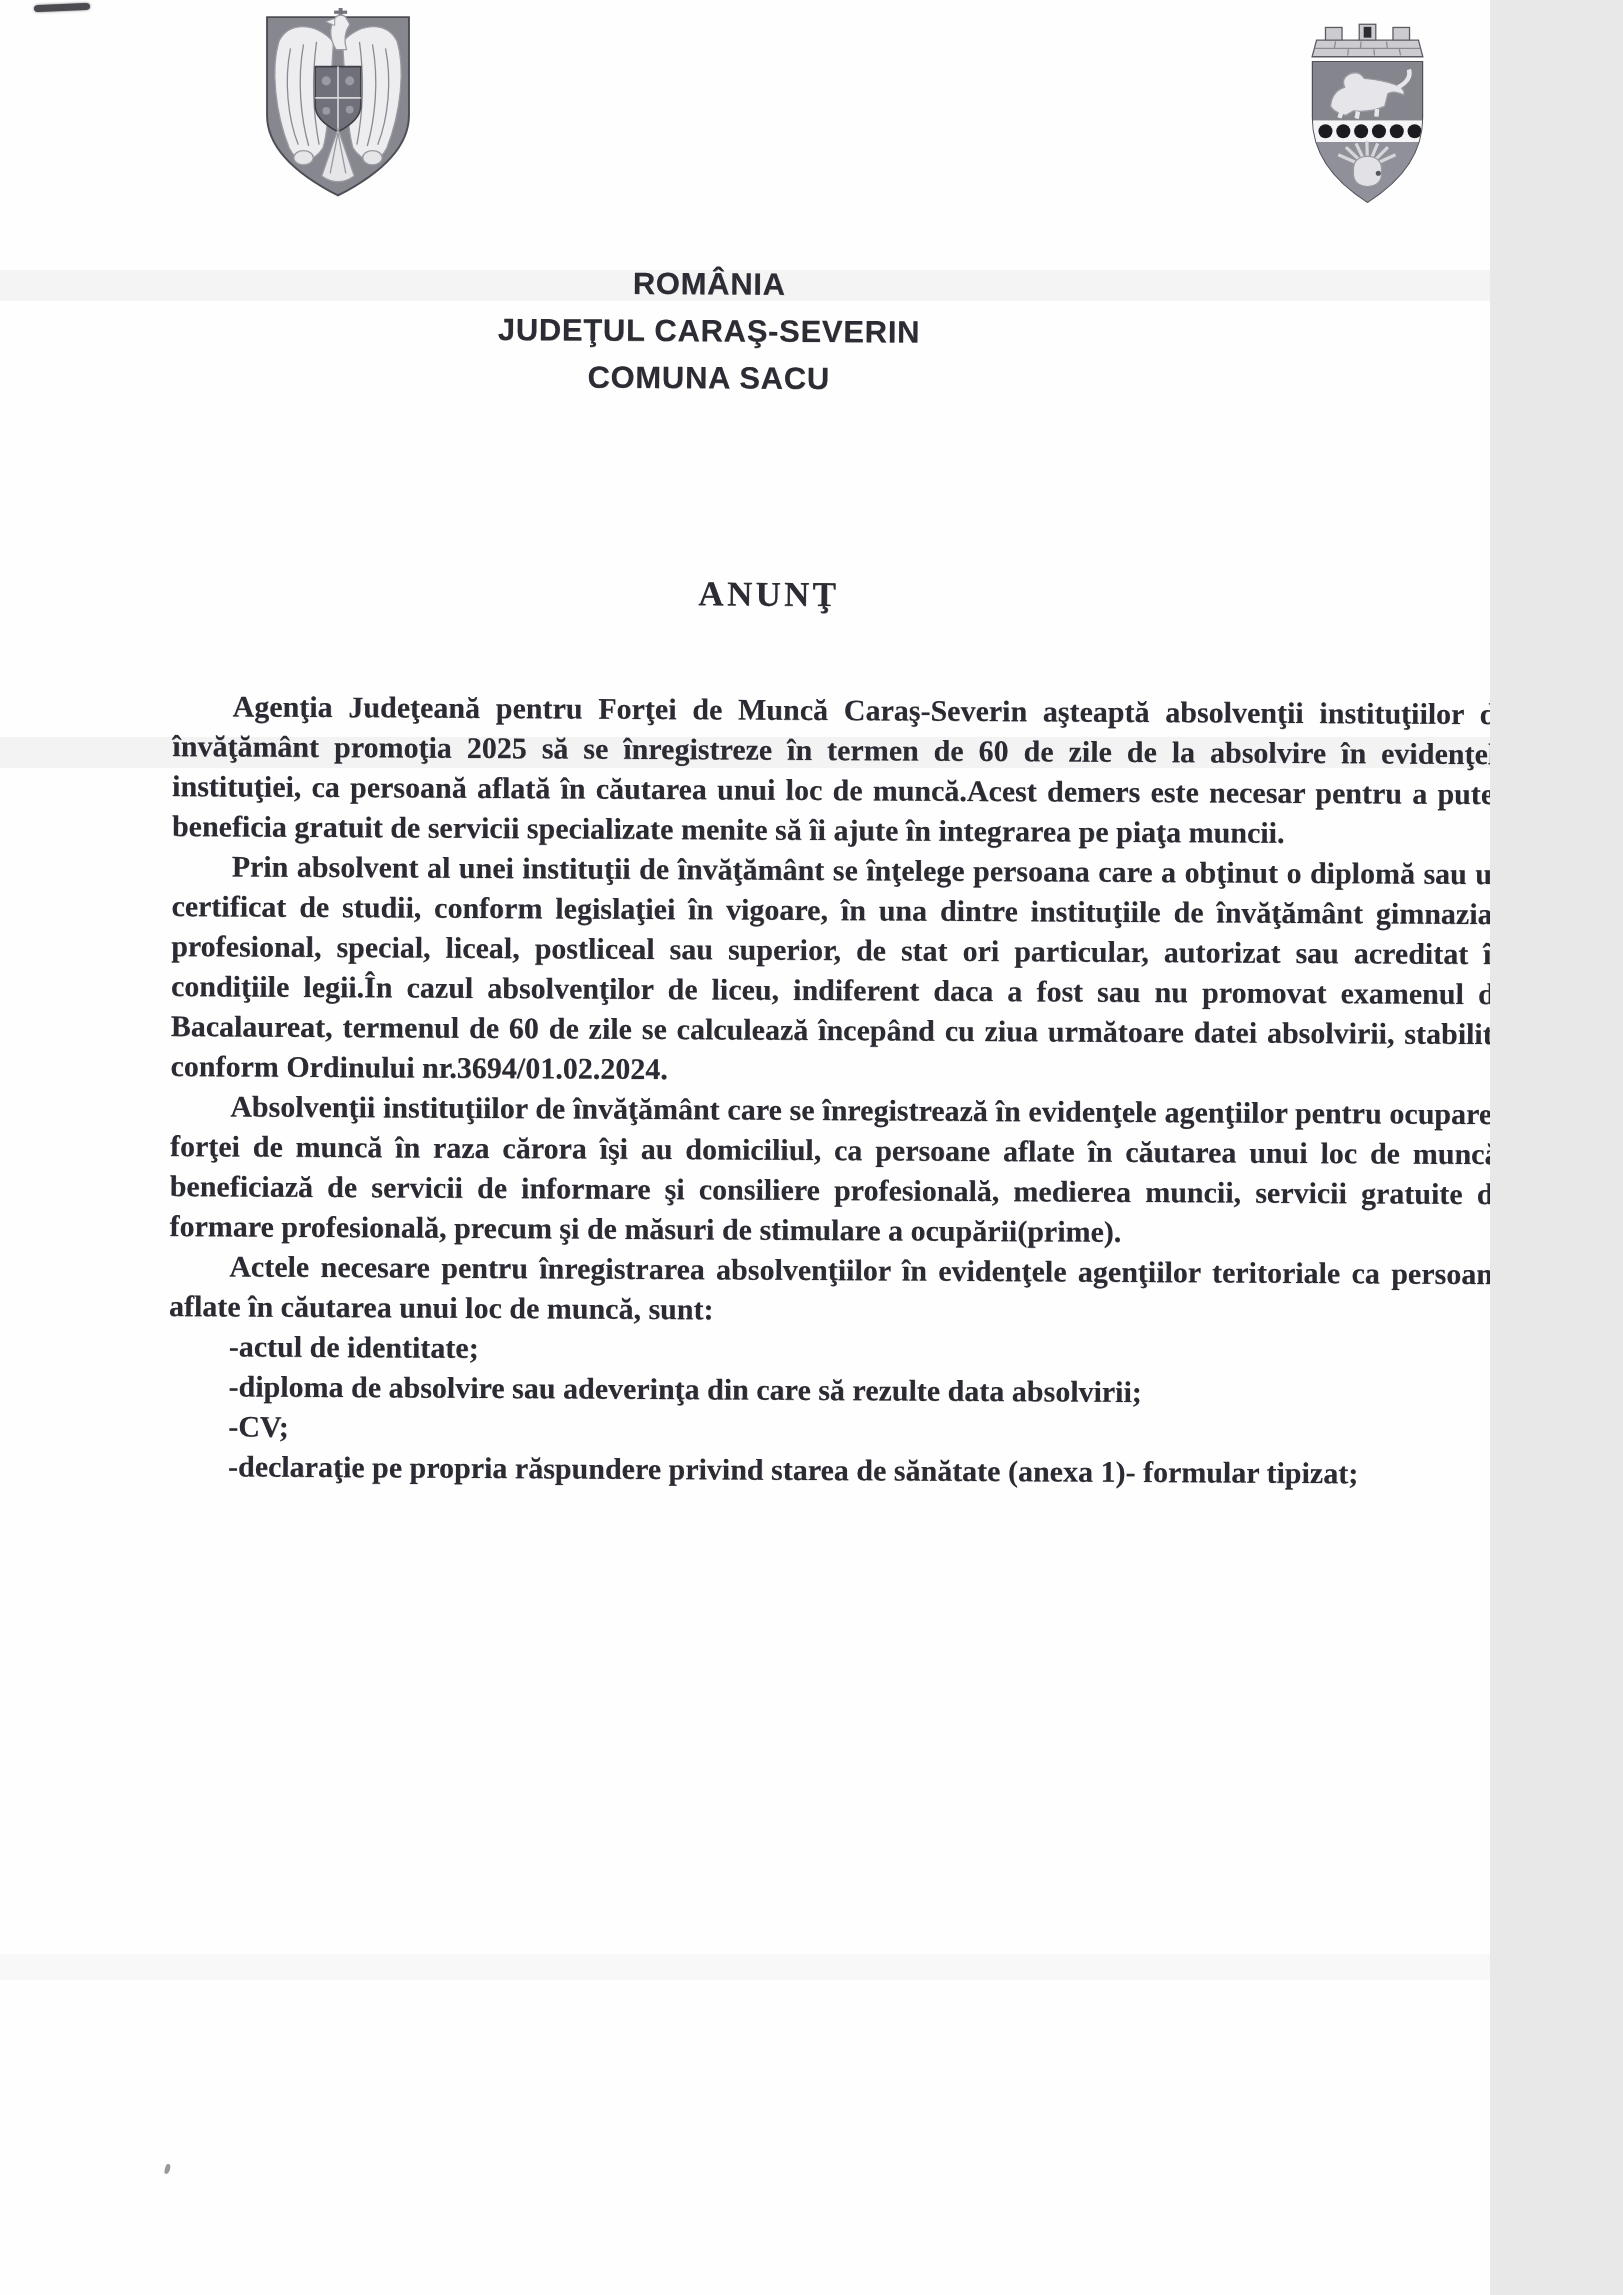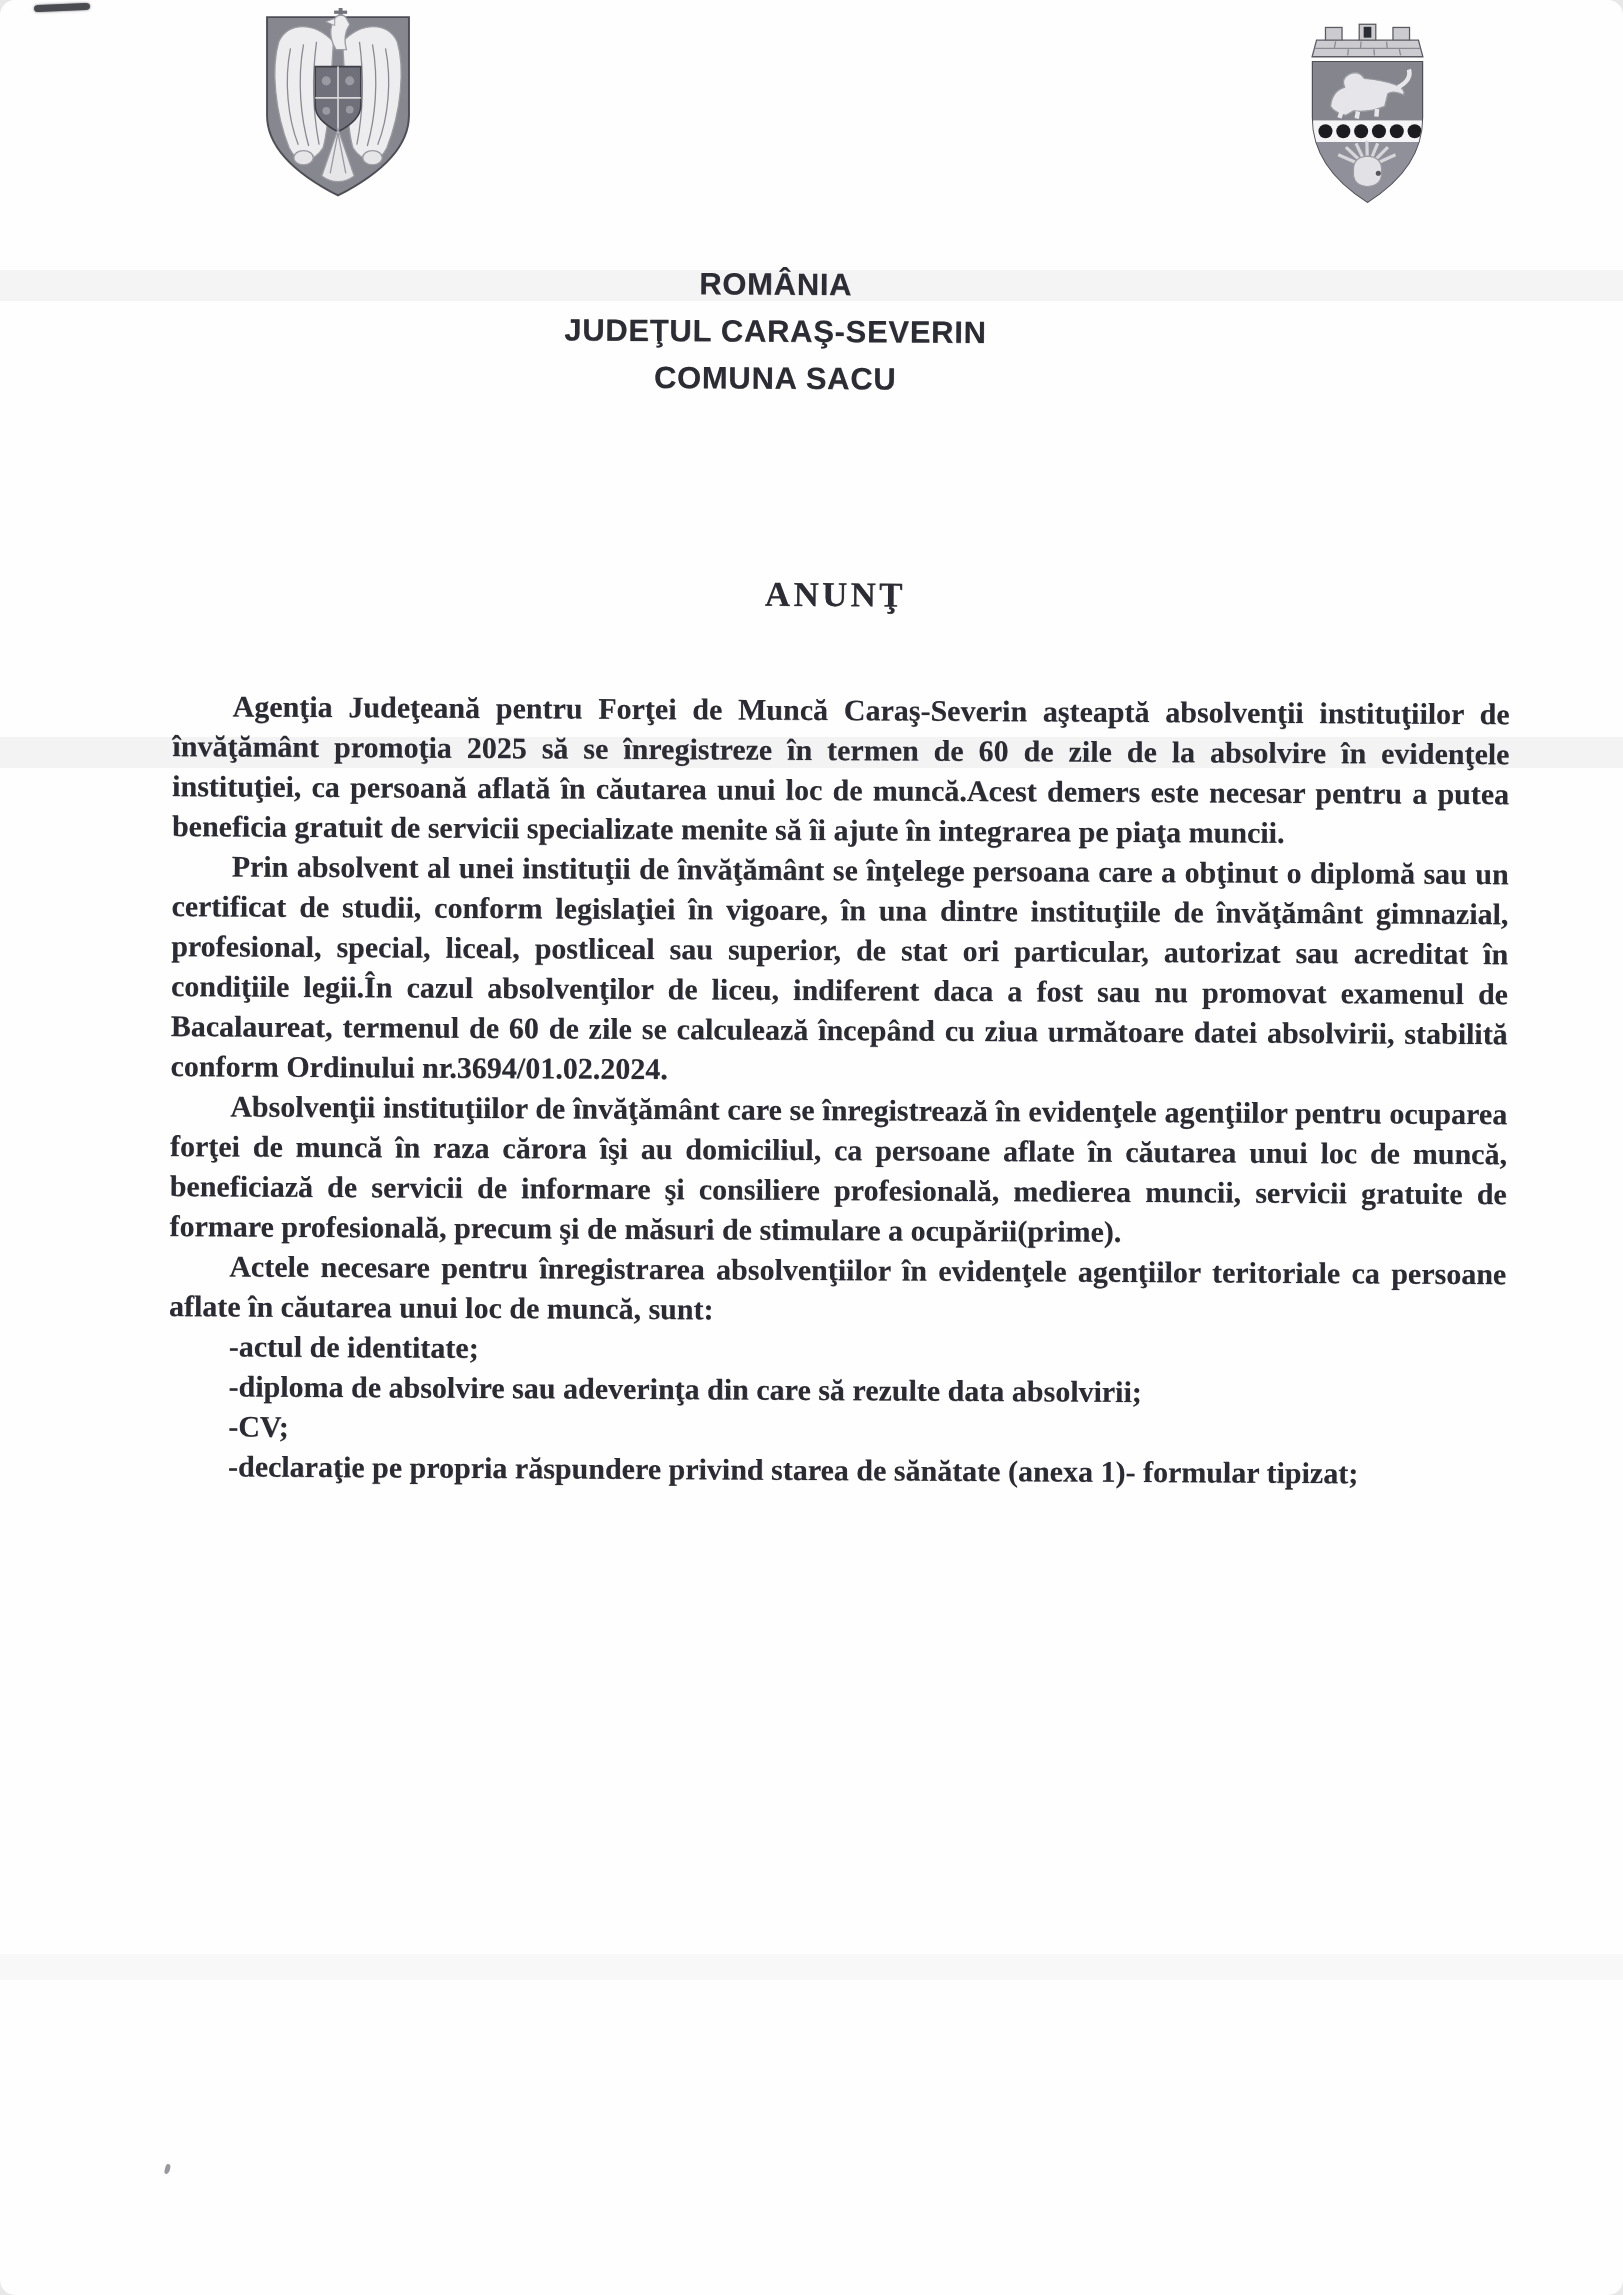--- a/index.html
+++ b/index.html
@@ -1,18 +1,18 @@
 <!DOCTYPE html>
 <html style="font-size:10.5px"><head>
 <meta charset="utf-8">
 <style>
   html,body{margin:0;padding:0;background:#e8e8e8;}
   .page{
-    position:relative;width:1623px;height:2295px;background:#fefefe;
-    overflow:hidden;font-family:"Liberation Serif",serif;border-radius:15px;
+    position:relative;width:1490px;height:2295px;background:#fefefe;
+    overflow:hidden;font-family:"Liberation Serif",serif;
   }
   .tilt{position:absolute;inset:0;transform:rotate(0.35deg);transform-origin:812px 0;}
   
   .band{position:absolute;left:0;width:100%;background:rgba(110,110,120,0.065);pointer-events:none;}
   .band1{top:270px;height:31px;}
   .band2{top:737px;height:31px;background:rgba(110,110,120,0.075);}
   .band3{top:1954px;height:26px;background:rgba(110,110,120,0.04);}
   .smudge-top{
     position:absolute;left:34px;top:3.9px;width:56px;height:7.2px;background:#4b4b52;
     border-radius:4.6px/3.3px;transform:rotate(-2.5deg);box-shadow:0 0 2.6px rgba(70,70,82,.75);

